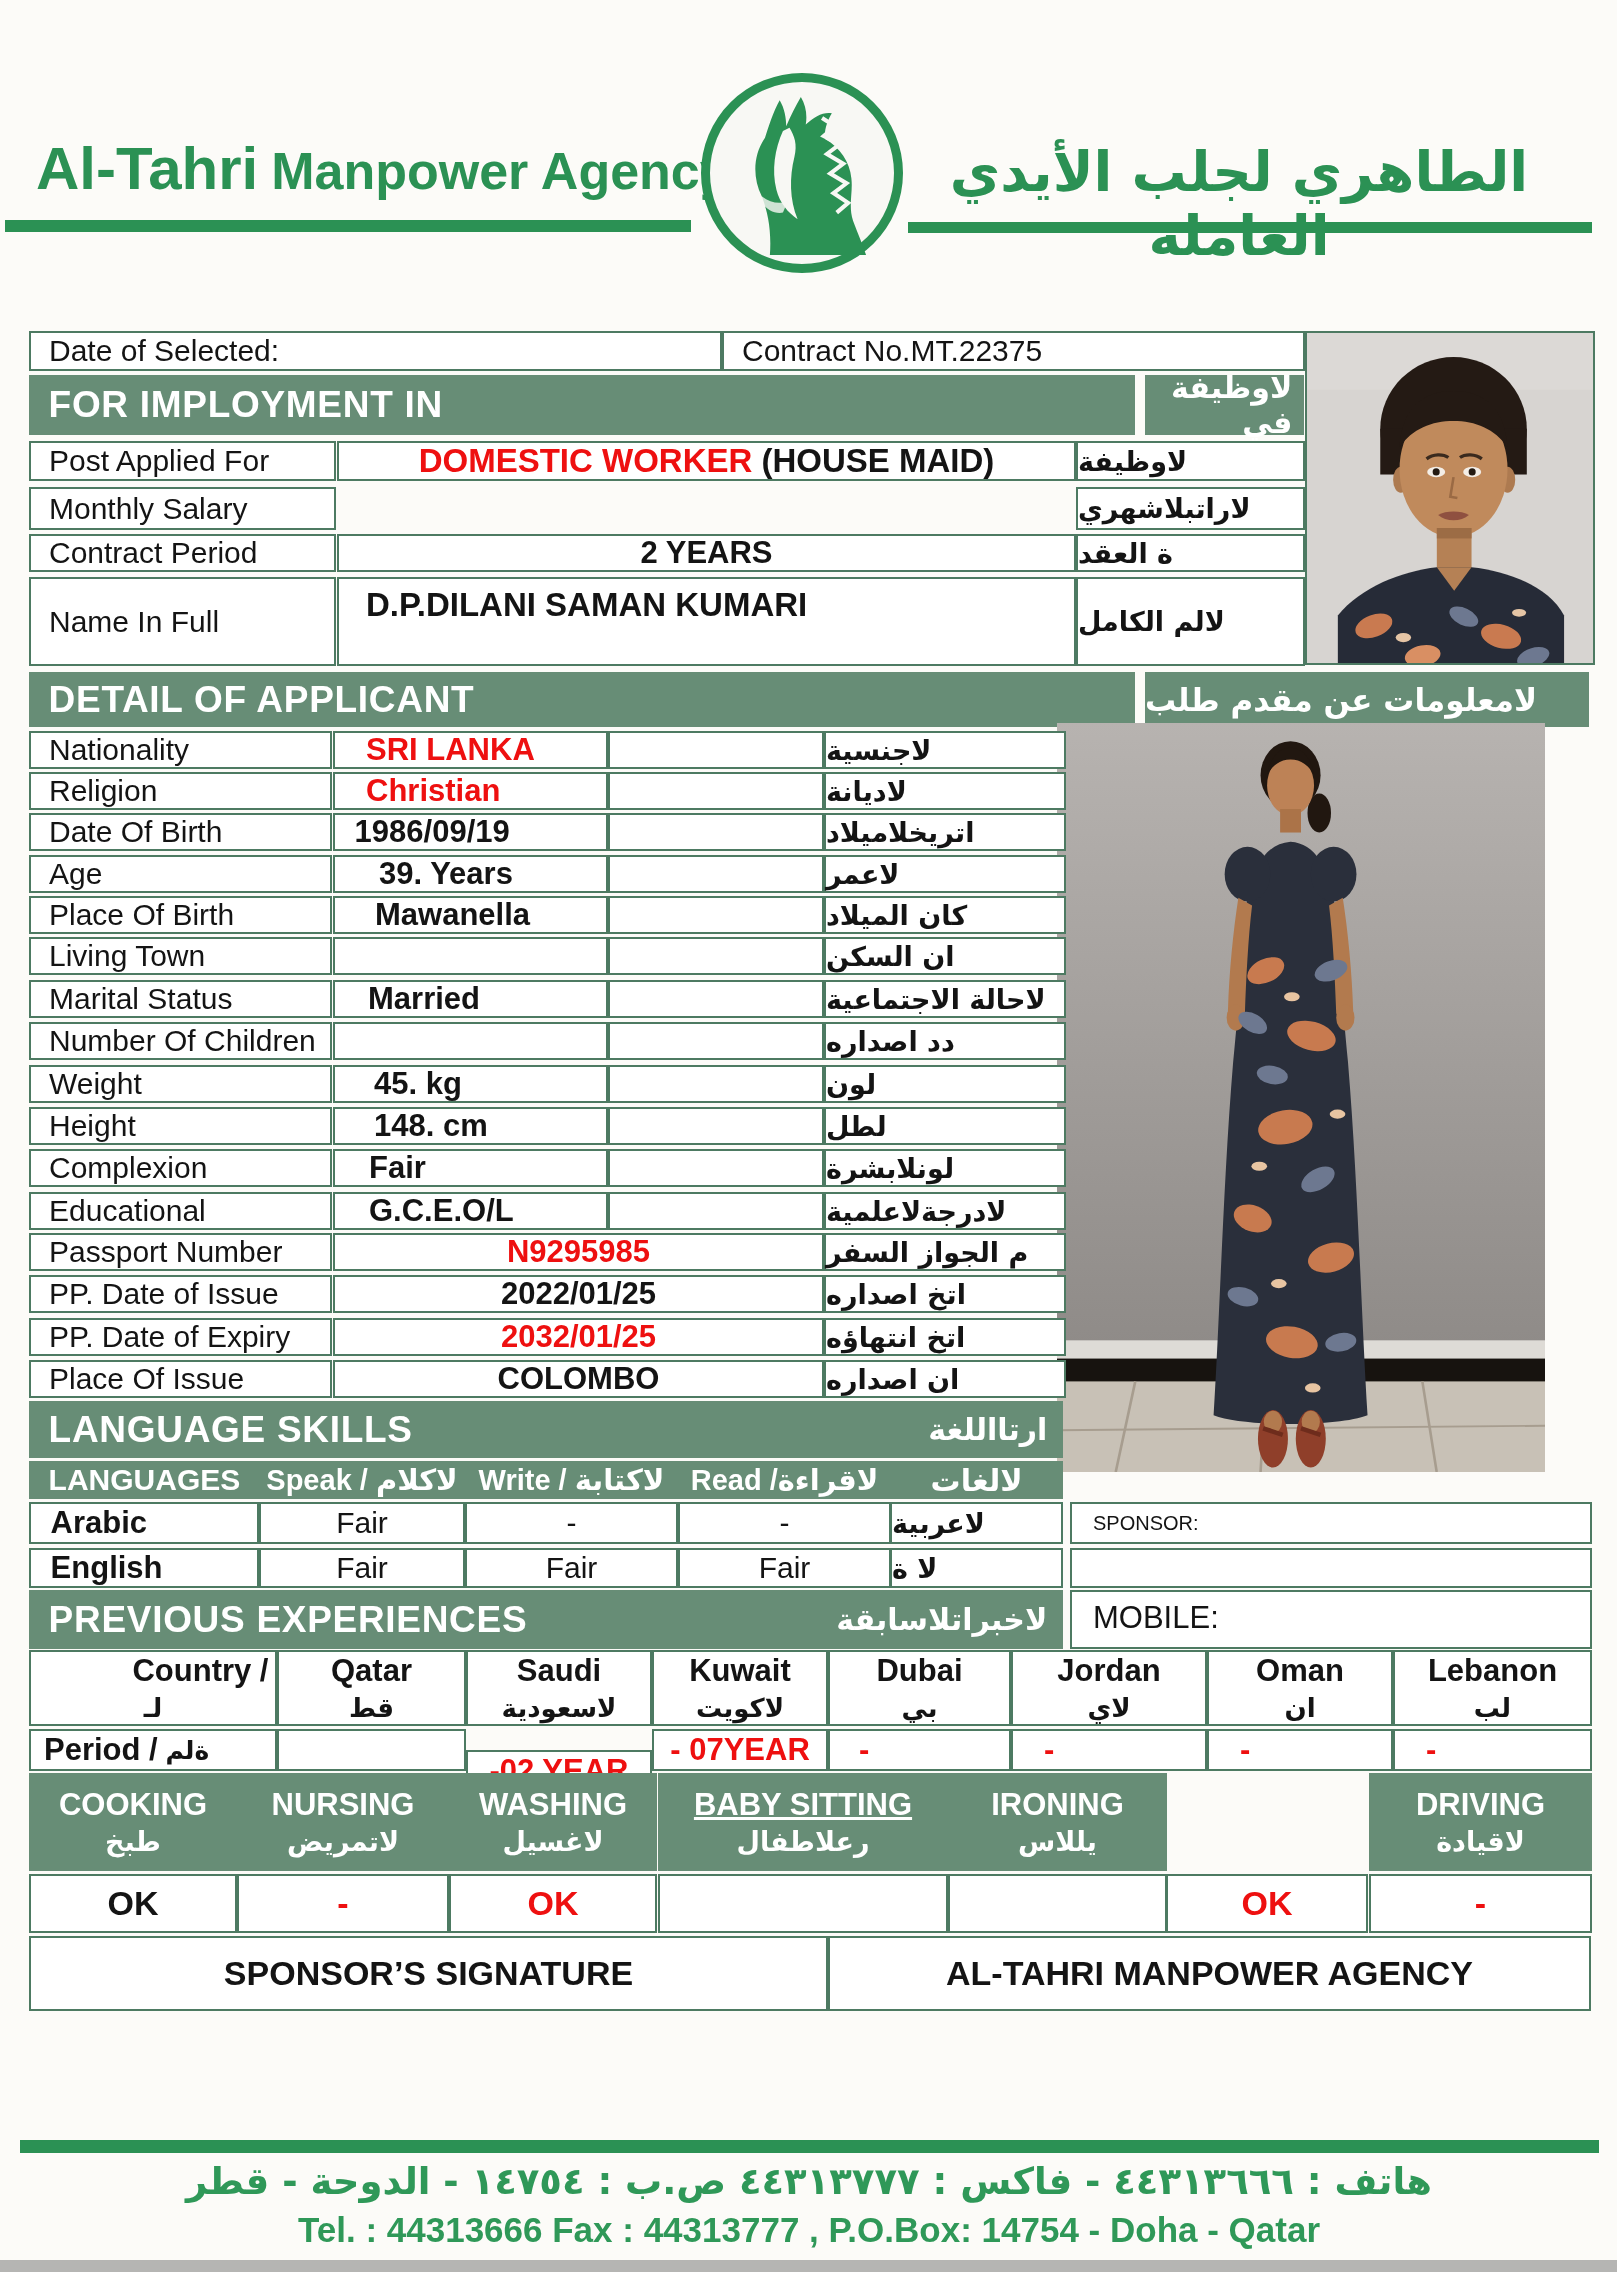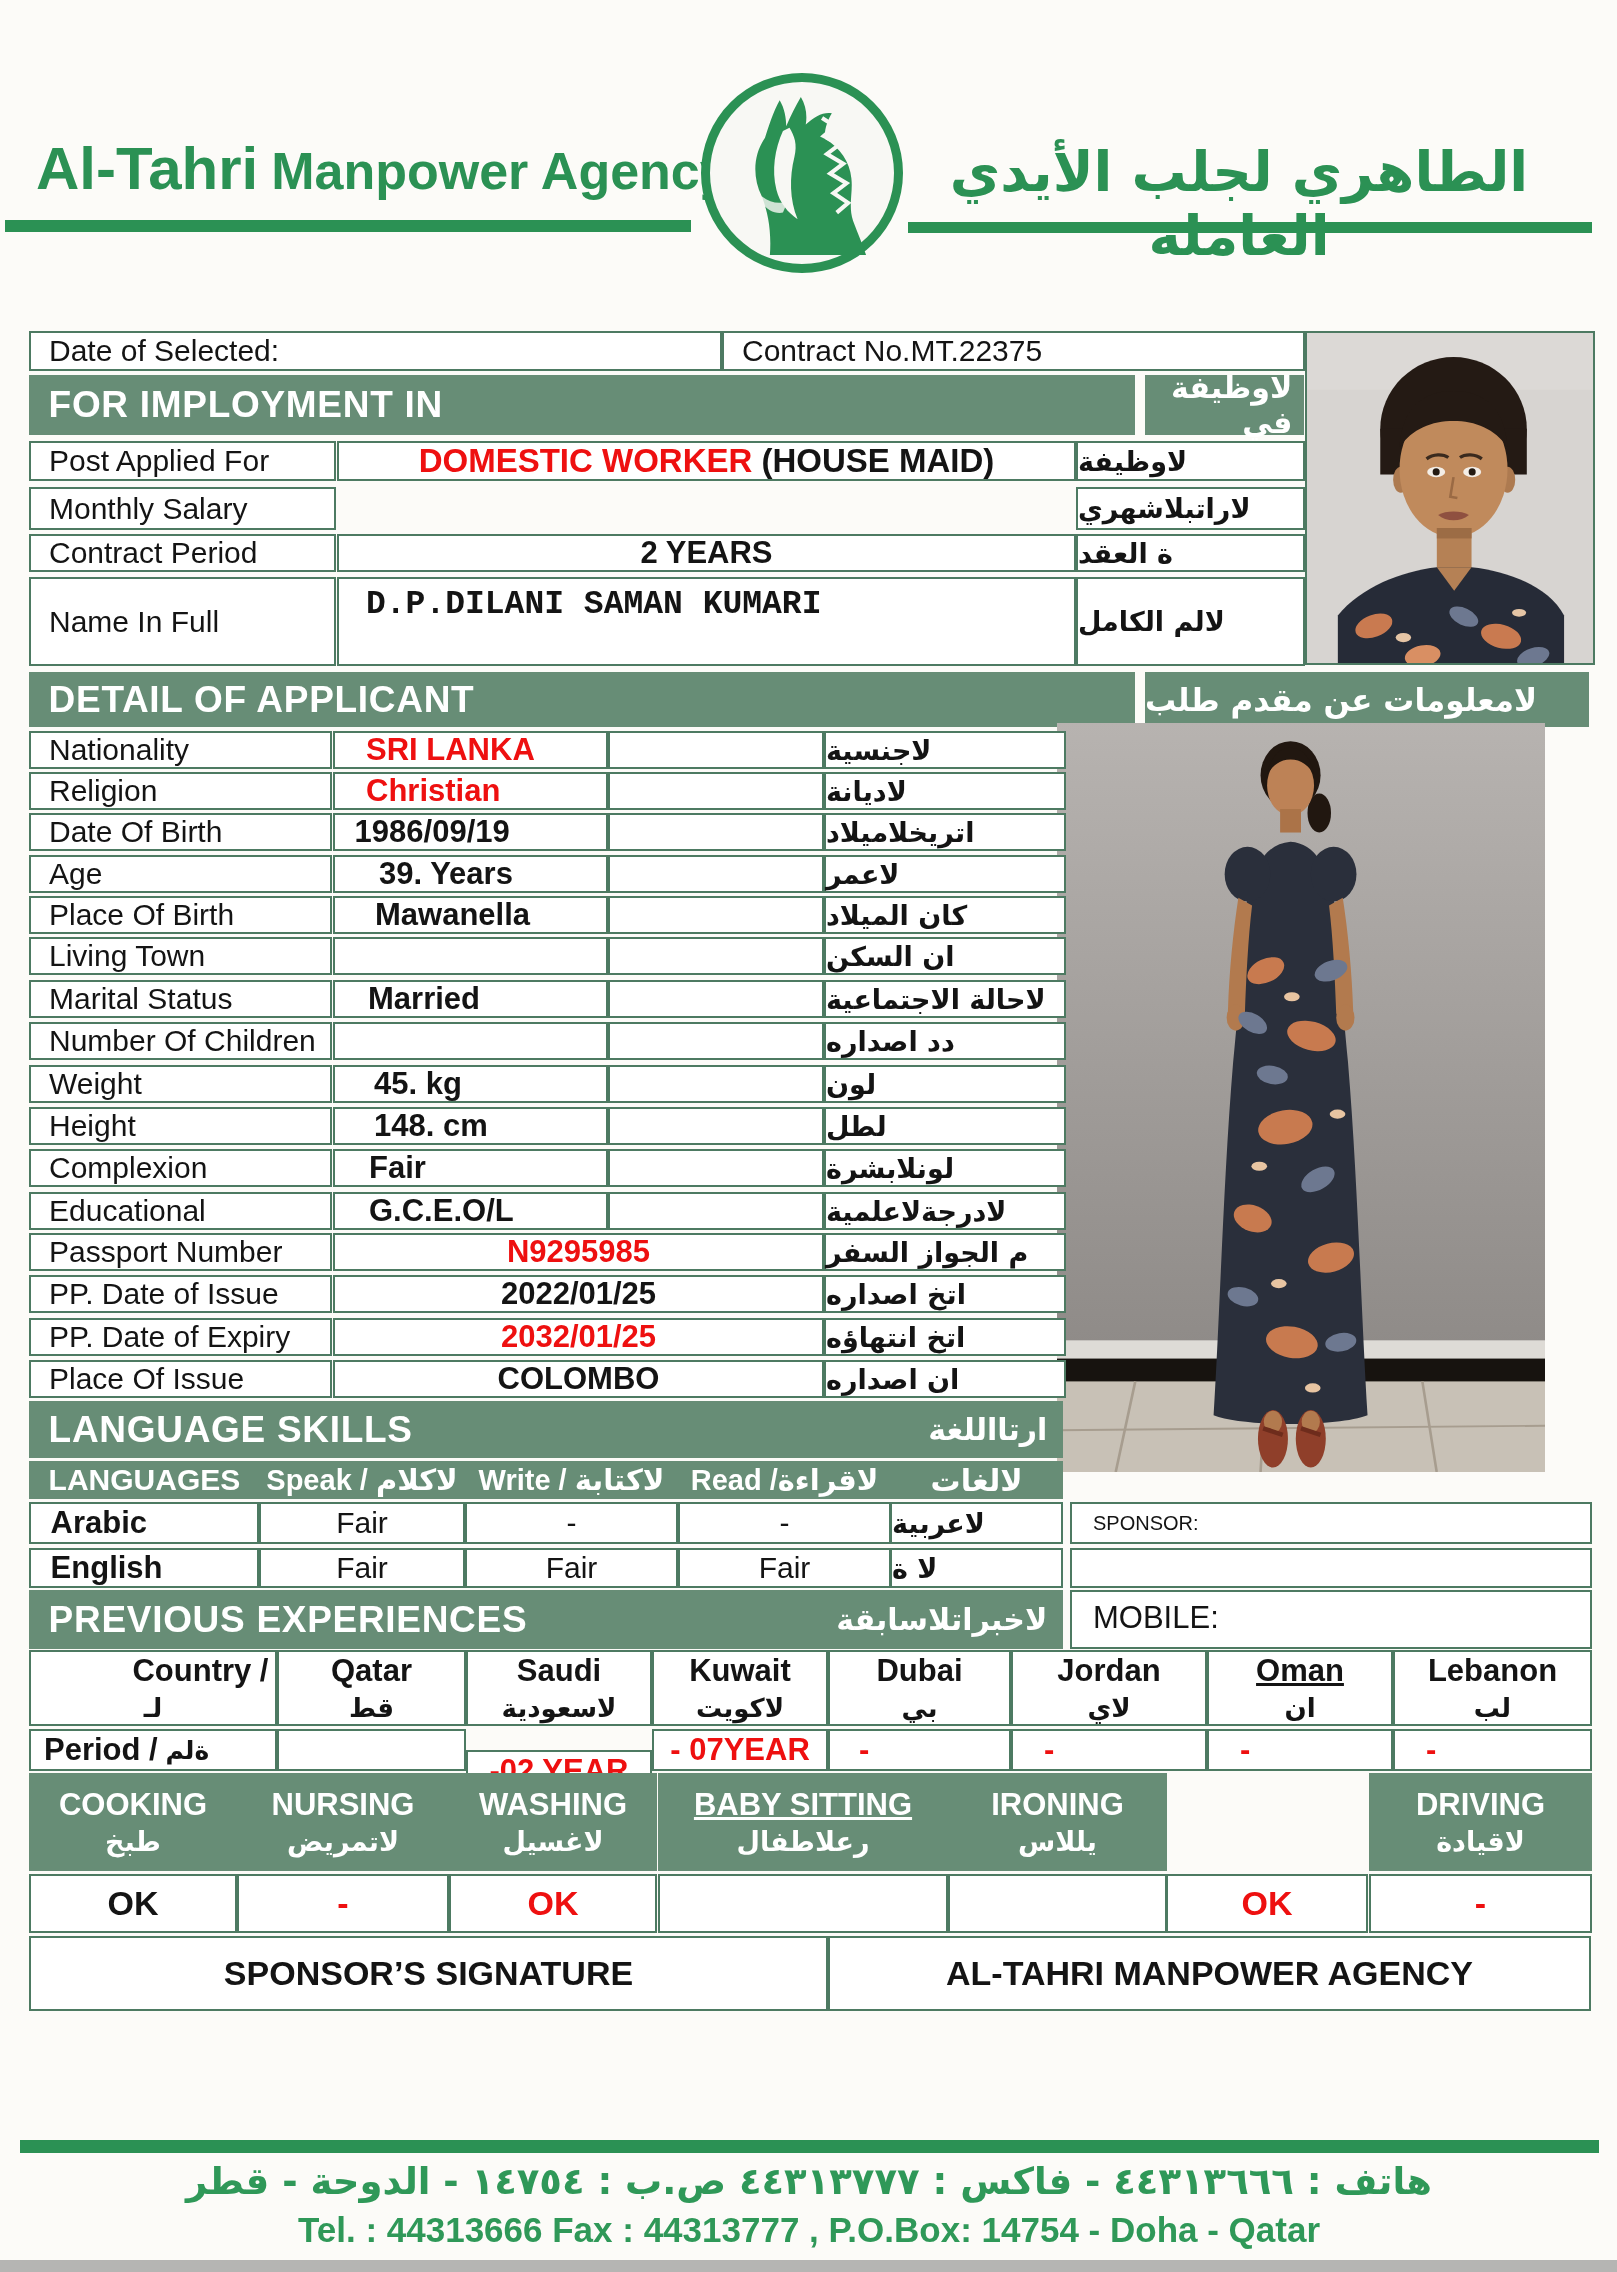--- a/index.html
+++ b/index.html
@@ -90,21 +90,21 @@
   <div class="abs cell arab arlab" style="left:1076px;top:441px;width:229px;height:40px;">لاوظيفة</div>
 
   <div class="abs cell lab" style="left:29px;top:487px;width:307px;height:43px;">Monthly Salary</div>
   <div class="abs cell arab arlab" style="left:1076px;top:487px;width:229px;height:43px;">لاراتبلاشهري</div>
 
   <div class="abs cell lab" style="left:29px;top:534px;width:307px;height:38px;">Contract Period</div>
   <div class="abs cell center val" style="left:337px;top:534px;width:739px;height:38px;">2 YEARS</div>
   <div class="abs cell arab arlab" style="left:1076px;top:534px;width:229px;height:38px;">ة العقد</div>
 
   <div class="abs cell lab" style="left:29px;top:577px;width:307px;height:89px;">Name In Full</div>
-  <div class="abs cell val" style="left:337px;top:577px;width:739px;height:89px;align-items:flex-start;padding:6.5px 0 0 27px;font-size:33px;font-family:Liberation Mono, monospace;">D.P.DILANI SAMAN KUMARI</div>
+  <div class="abs cell val" style="left:337px;top:577px;width:739px;height:89px;align-items:flex-start;padding:6.5px 0 0 27px;font-size:33px;">D.P.DILANI SAMAN KUMARI</div>
   <div class="abs cell arab arlab" style="left:1076px;top:577px;width:229px;height:89px;">لالم الكامل</div>
 
   <div class="abs cell green barlabel" style="left:29px;top:672px;width:1106px;height:55px;">DETAIL OF APPLICANT</div>
   <div class="abs cell green arab right" style="left:1145px;top:672px;width:444px;height:55px;font-size:31px;padding-right:14.4px;">لامعلومات عن مقدم طلب</div>
 
   <div class="abs clip" style="left:1057px;top:723px;width:488px;height:749px;">
     <svg viewBox="0 0 748 1149" width="488" height="749" preserveAspectRatio="none">
       <defs>
         <linearGradient id="wall" x1="0" y1="0" x2="0" y2="1">
           <stop offset="0" stop-color="#b7b3b0"></stop>
@@ -280,21 +280,21 @@
   </div>
   <div class="abs cell stack center" style="left:828px;top:1650px;width:183px;height:76px;">
     <span style="font-size:31px;font-weight:bold;">Dubai</span>
     <span class="arab" style="font-size:26px;">بي</span>
   </div>
   <div class="abs cell stack center" style="left:1011px;top:1650px;width:196px;height:76px;">
     <span style="font-size:31px;font-weight:bold;">Jordan</span>
     <span class="arab" style="font-size:26px;">لاي</span>
   </div>
   <div class="abs cell stack center" style="left:1207px;top:1650px;width:186px;height:76px;">
-    <span style="font-size:31px;font-weight:bold;text-decoration:underline;">Oman</span>
+    <span style="font-size:31px;font-weight:bold;">Oman</span>
     <span class="arab" style="font-size:26px;">ان</span>
   </div>
   <div class="abs cell stack center clip" style="left:1393px;top:1650px;width:199px;height:76px;">
     <span style="font-size:31px;font-weight:bold;">Lebanon</span>
     <span class="arab" style="font-size:26px;">لب</span>
   </div>
 
   <div class="abs cell" style="left:29px;top:1729px;width:248px;height:42px;padding-left:13px;gap:7.8px;">
     <span style="font-size:31px;font-weight:bold;">Period /</span>
     <span class="arab" style="font-size:25px;">ةلم</span>

